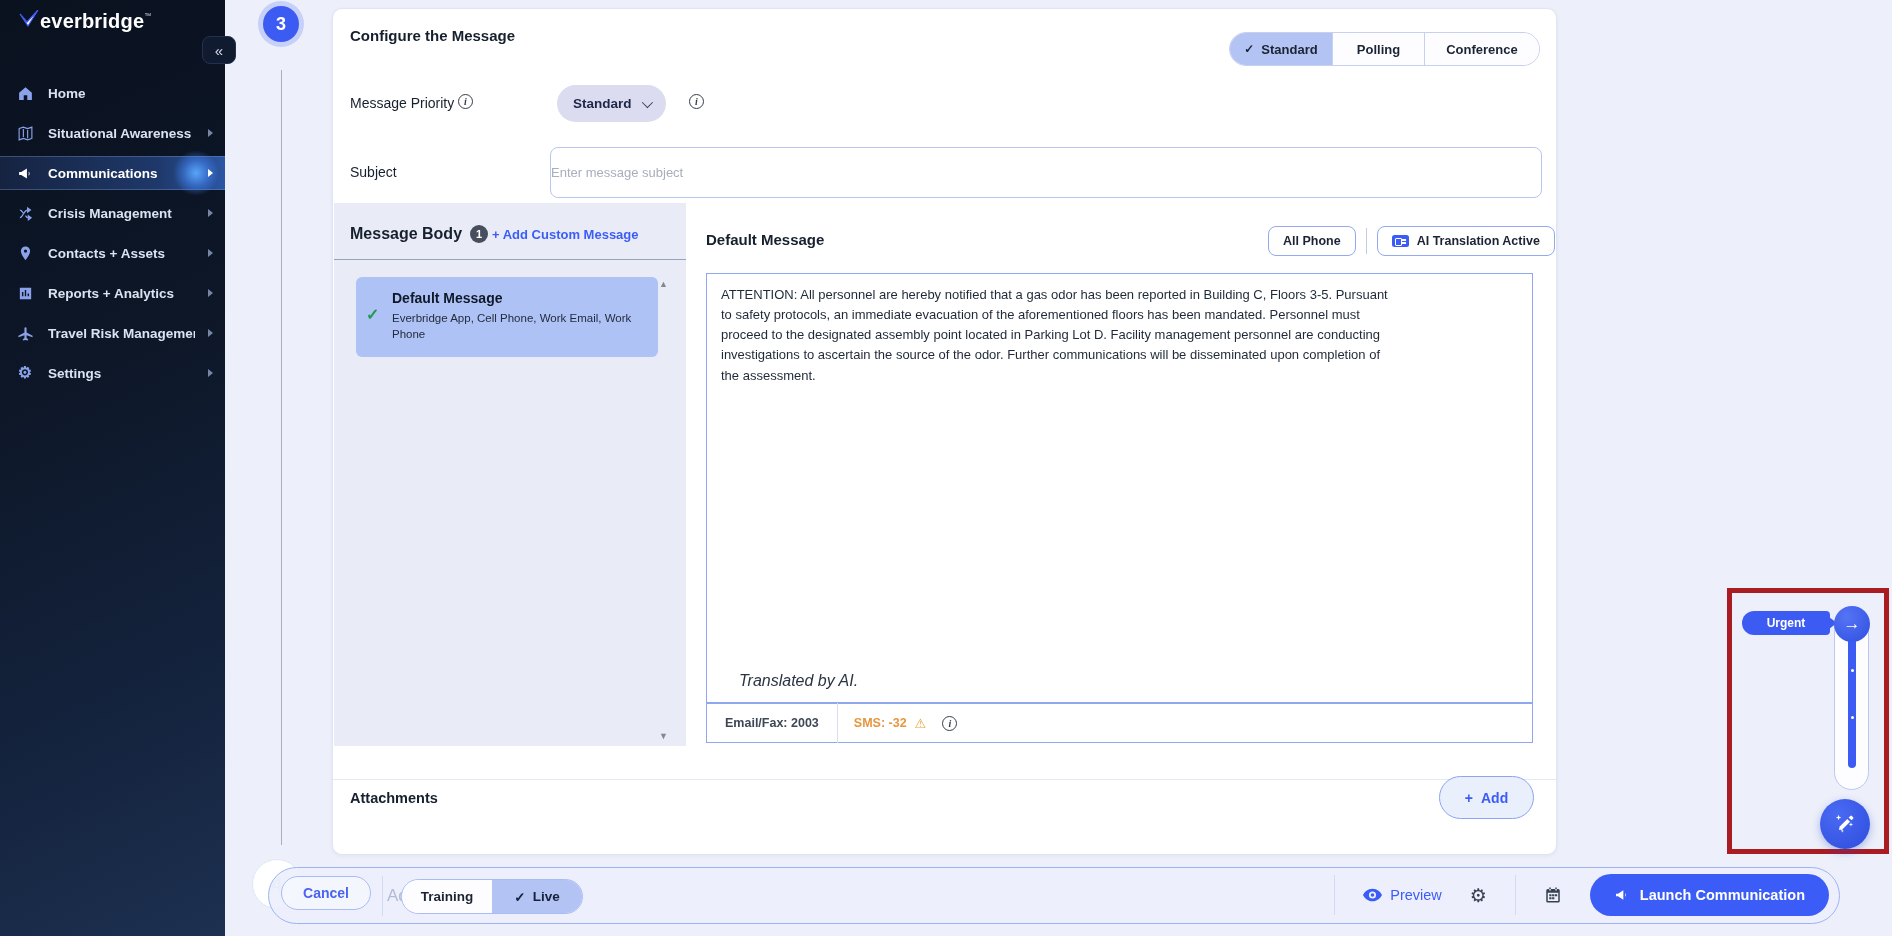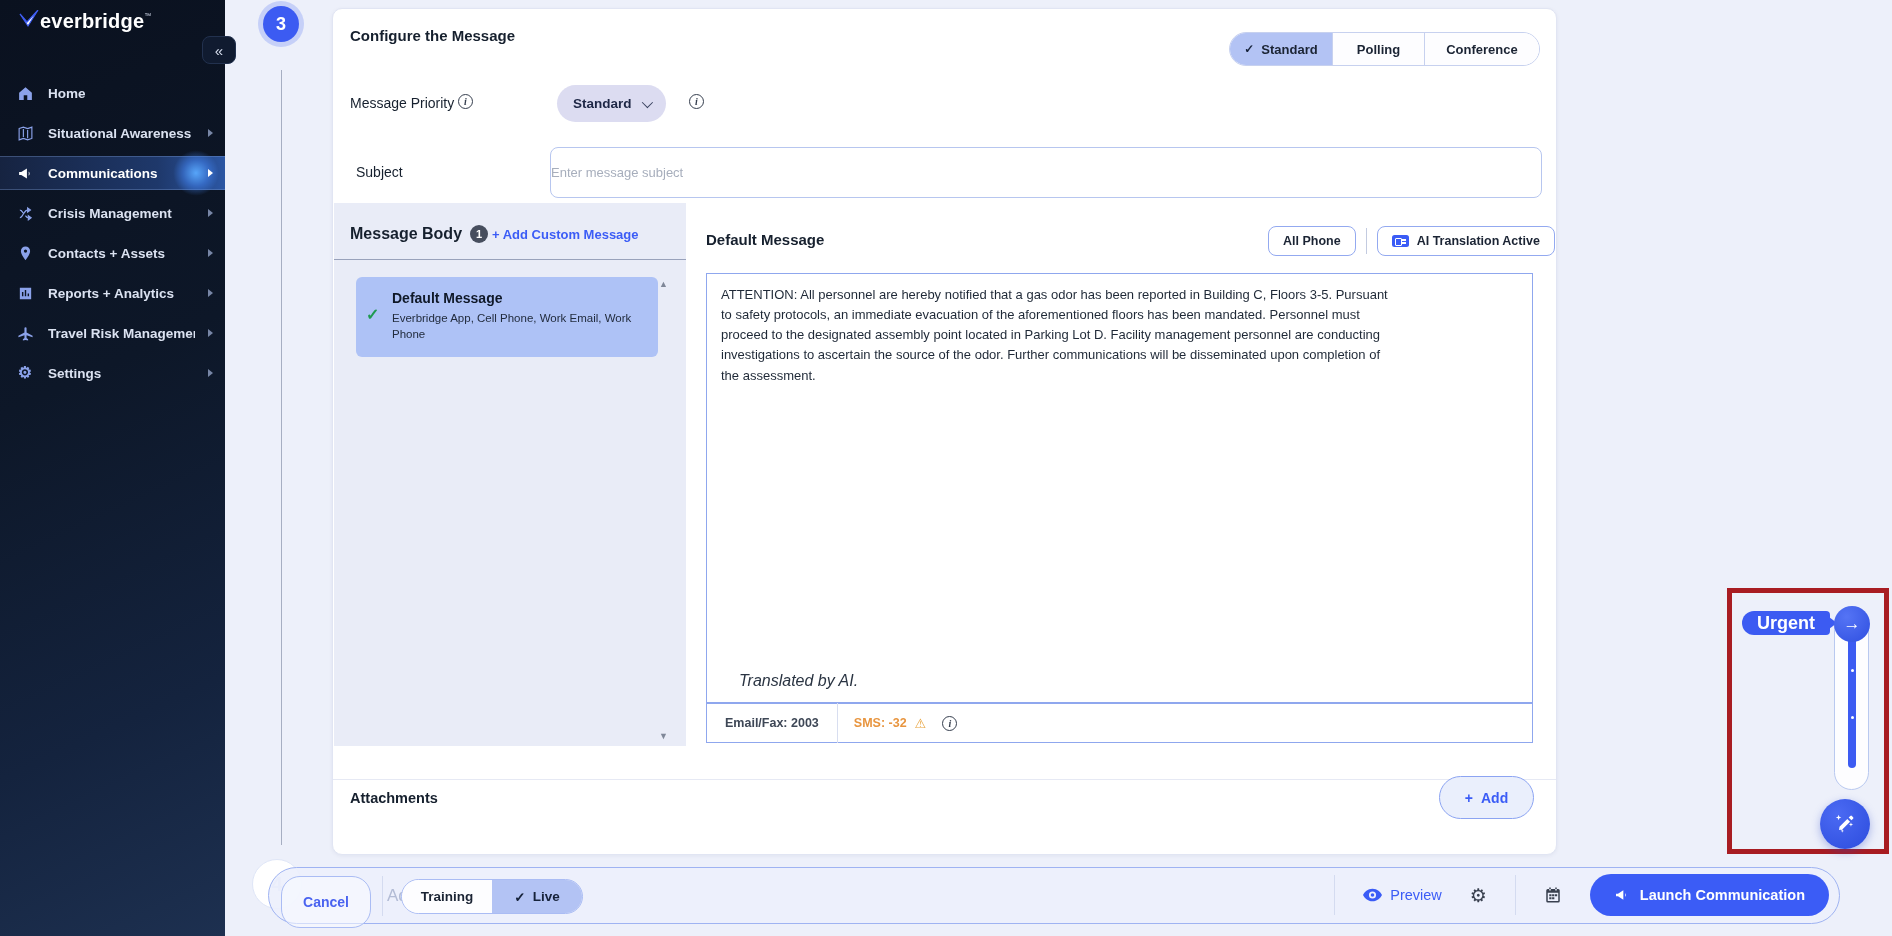--- a/index.html
+++ b/index.html
@@ -159,21 +159,21 @@
     position:absolute; left:252px; top:859px; width:50px; height:50px; border-radius:50%; z-index:4;
     background:#ffffff; border:1px solid #dfe6f7; color:rgba(120,140,220,.4);
     font-size:20px; font-weight:bold; display:flex; align-items:center; justify-content:center;
   }
   .bottom-bar {
     position:absolute; left:268px; top:867px; width:1572px; height:57px; z-index:5;
     background:rgba(236,240,252,.9); border:1.5px solid #9fb3f2; border-radius:29px;
   }
   .ghost-title { position:absolute; left:118px; top:18px; font-size:17px; color:rgba(163,174,203,.8); z-index:1; white-space:nowrap; }
   .cancel-btn {
-    position:absolute; left:12px; top:8px; width:90px; height:52px; border-radius:19px; z-index:2;
+    position:absolute; left:12px; top:8px; width:90px; height:34px; border-radius:19px; z-index:2;
     border:1.5px solid #aabcf4; background:rgba(250,251,255,.55); color:#4a63f0;
     font-size:14px; font-weight:bold; display:flex; align-items:center; justify-content:center; cursor:pointer;
   }
   .bar-sep { position:absolute; top:8px; width:1px; height:40px; background:#d4dbf0; z-index:2; }
   .mode-toggle {
     position:absolute; left:132px; top:11px; height:35px; width:182px; z-index:2;
     border:1.5px solid #aabcf4; border-radius:18px; overflow:hidden; display:flex;
   }
   .mode-seg { flex:1; display:flex; align-items:center; justify-content:center; gap:7px; font-size:13.5px; font-weight:bold; cursor:pointer; }
   .mode-training { background:#fdfdff; color:#1b2434; }
@@ -185,21 +185,21 @@
   .launch-btn {
     height:42px; padding:0 24px; border-radius:21px; background:#3b5cf6; color:#fff;
     font-size:14.5px; font-weight:bold; display:flex; align-items:center; gap:10px; cursor:pointer;
   }
   .launch-btn svg { width:16px; height:16px; fill:#fff; }
 
   
   .annotation-box { position:absolute; left:1727px; top:588px; width:162px; height:266px; border:5px solid #a81c22; z-index:8; pointer-events:none; }
   .urgent-label {
     position:absolute; left:1742px; top:611px; width:88px; height:24px; z-index:9;
-    background:#3c5bf2; border-radius:12px 4px 4px 12px; color:#fff; font-size:18px; font-weight:bold;
+    background:#3c5bf2; border-radius:12px 4px 4px 12px; color:#fff; font-size:12px; font-weight:bold;
     display:flex; align-items:center; justify-content:center;
   }
   .urgent-label::after { content:""; position:absolute; right:-7px; top:50%; transform:translateY(-50%);
     border-left:8px solid #3c5bf2; border-top:6px solid transparent; border-bottom:6px solid transparent; }
   .slider-track-outline {
     position:absolute; left:1834px; top:612px; width:35px; height:178px; z-index:9;
     border:1px solid #b9c9f0; border-radius:18px; background:#fdfdff;
   }
   .slider-bar { position:absolute; left:1848px; top:626px; width:8px; height:142px; border-radius:4px; background:#3c5bf2; z-index:10; }
   .slider-dot { position:absolute; left:1850.5px; width:3px; height:3px; border-radius:50%; background:#fff; z-index:11; }
@@ -327,21 +327,21 @@
   </div>
 
   <div class="field-label" style="left:17px; top:86px;">Message Priority</div>
   <span class="info-icon" style="position:absolute; left:125px; top:85px;">i</span>
   <div class="priority-pill">
     <span>Standard</span>
     <span class="dd-chev"></span>
   </div>
   <span class="info-icon" style="position:absolute; left:356px; top:85px;">i</span>
 
-  <div class="field-label" style="left:23px; top:155px;">Subject</div>
+  <div class="field-label" style="left:17px; top:155px;">Subject</div>
   <div class="subject-input">
     <span class="placeholder">Enter message subject</span>
   </div>
 
   <div class="list-panel">
     <div class="list-header">
       <span class="list-title">Message Body</span>
       <span class="count-badge">1</span>
     </div>
     <div class="add-custom">+ Add Custom Message</div>

